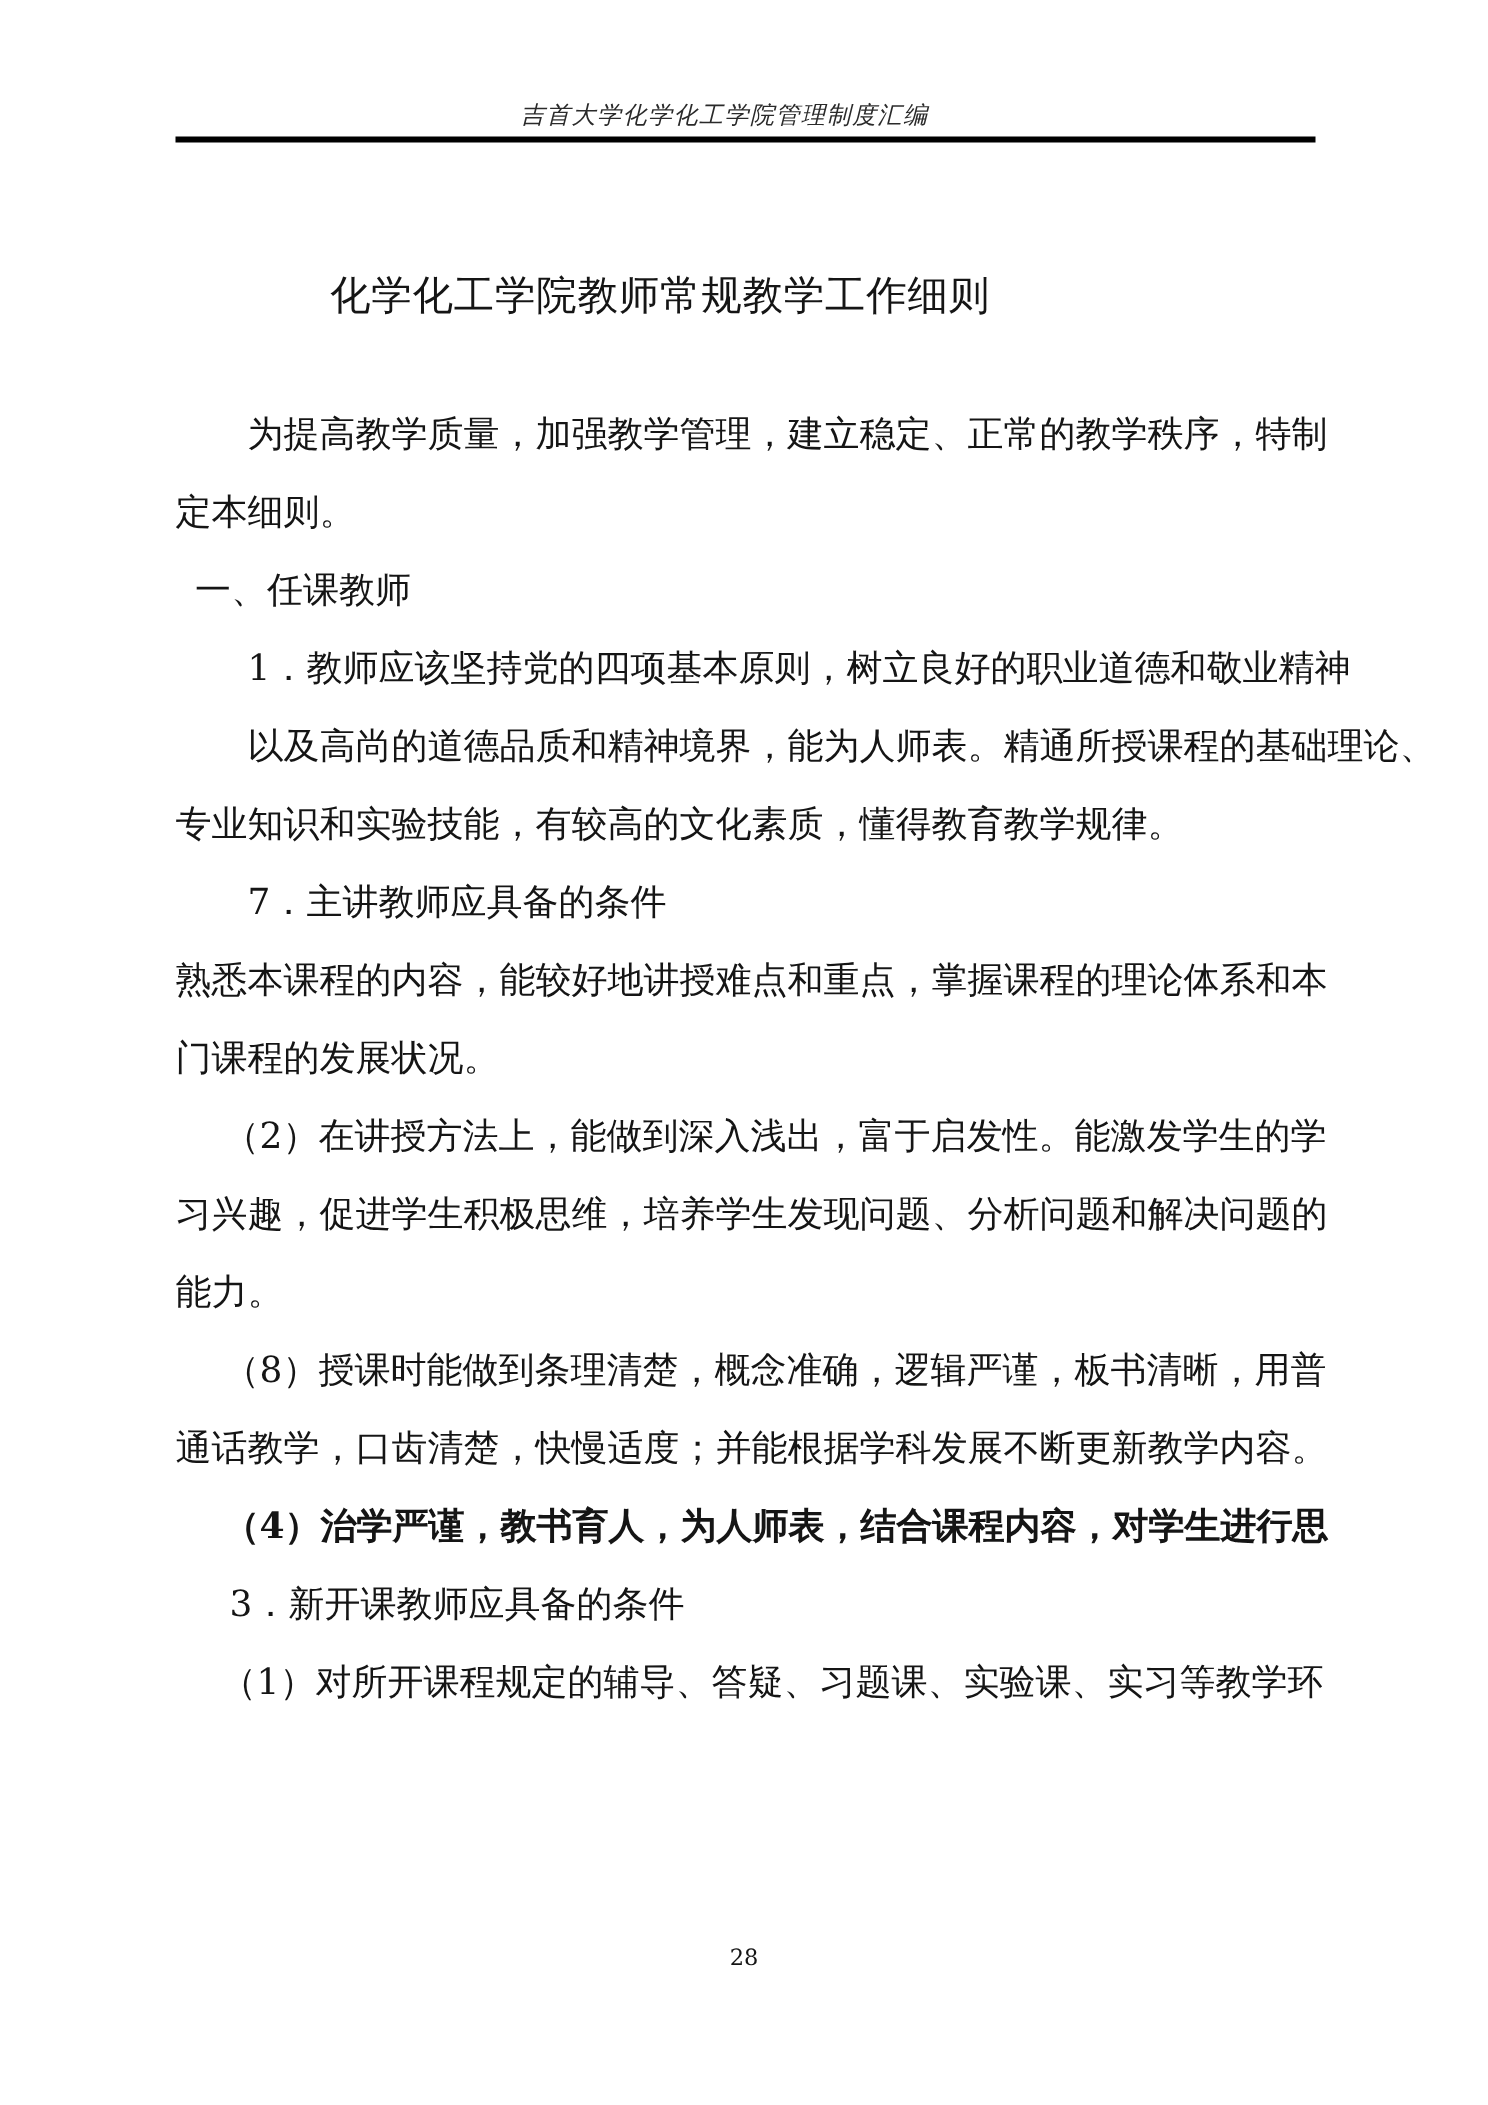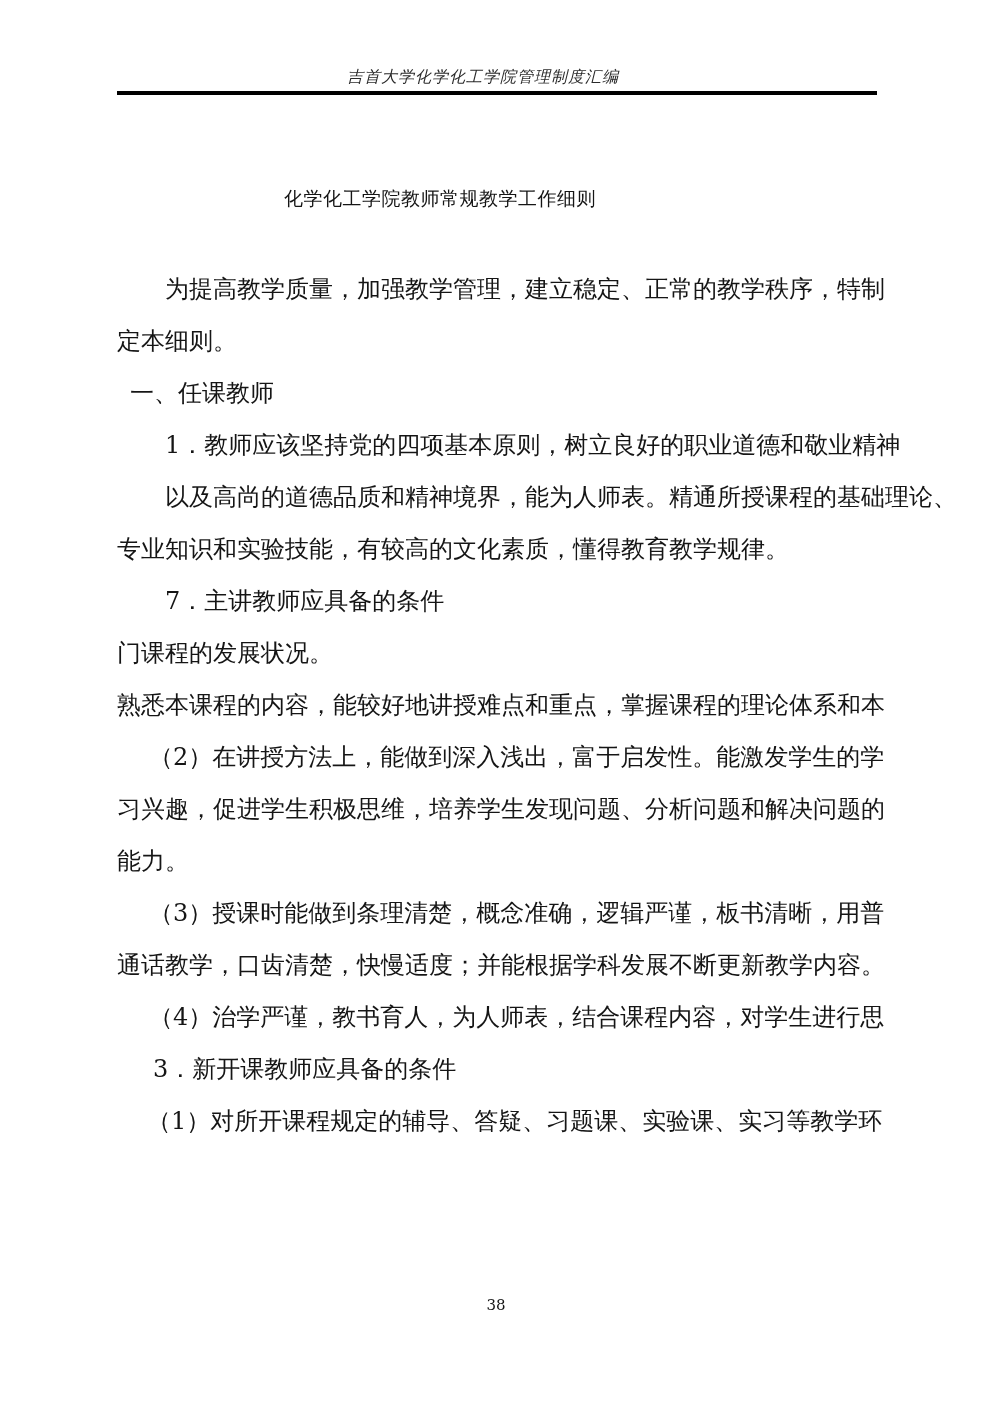--- a/index.html
+++ b/index.html
@@ -33,21 +33,21 @@
     width: 760px;
     height: 4px;
     background: #000000;
   }
   .doc-title {
     position: absolute;
     top: 181px;
     left: 0;
     width: 880px;
     text-align: center;
-    font-size: 19px;
+    font-size: 27px;
     line-height: 34px;
     letter-spacing: 0.5px;
     white-space: nowrap;
   }
   .body-text {
     position: absolute;
     top: 263px;
     left: 117px;
     width: 768px;
   }
@@ -80,27 +80,27 @@
   <div class="doc-title">化学化工学院教师常规教学工作细则</div>
 
   <div class="body-text">
       <div class="body-line" style="padding-left: 48px;">为提高教学质量，加强教学管理，建立稳定、正常的教学秩序，特制</div>
       <div class="body-line" style="padding-left: 0px;">定本细则。</div>
       <div class="body-line" style="padding-left: 13px;">一、任课教师</div>
       <div class="body-line" style="padding-left: 48px;">1．教师应该坚持党的四项基本原则，树立良好的职业道德和敬业精神</div>
       <div class="body-line" style="padding-left: 0px; margin-left: 48px;">以及高尚的道德品质和精神境界，能为人师表。精通所授课程的基础理论、</div>
       <div class="body-line" style="padding-left: 0px;">专业知识和实验技能，有较高的文化素质，懂得教育教学规律。</div>
       <div class="body-line" style="padding-left: 48px;">7．主讲教师应具备的条件</div>
+      <div class="body-line" style="padding-left: 0px;">熟悉本课程的内容，能较好地讲授难点和重点，掌握课程的理论体系和本</div>
       <div class="body-line" style="padding-left: 0px;">门课程的发展状况。</div>
-      <div class="body-line" style="padding-left: 0px;">熟悉本课程的内容，能较好地讲授难点和重点，掌握课程的理论体系和本</div>
       <div class="body-line" style="padding-left: 32px;">（2）在讲授方法上，能做到深入浅出，富于启发性。能激发学生的学</div>
       <div class="body-line" style="padding-left: 0px;">习兴趣，促进学生积极思维，培养学生发现问题、分析问题和解决问题的</div>
       <div class="body-line" style="padding-left: 0px;">能力。</div>
-      <div class="body-line" style="padding-left: 32px;">（3）授课时能做到条理清楚，概念准确，逻辑严谨，板书清晰，用普</div>
+      <div class="body-line" style="padding-left: 32px;">（8）授课时能做到条理清楚，概念准确，逻辑严谨，板书清晰，用普</div>
       <div class="body-line" style="padding-left: 0px;">通话教学，口齿清楚，快慢适度；并能根据学科发展不断更新教学内容。</div>
-      <div class="body-line" style="padding-left: 32px;">（4）治学严谨，教书育人，为人师表，结合课程内容，对学生进行思</div>
+      <div class="body-line" style="padding-left: 32px; font-weight: bold;">（4）治学严谨，教书育人，为人师表，结合课程内容，对学生进行思</div>
       <div class="body-line" style="padding-left: 36px;">3．新开课教师应具备的条件</div>
       <div class="body-line" style="padding-left: 30px;">（1）对所开课程规定的辅导、答疑、习题课、实验课、实习等教学环</div>
     </div>
 
-  <div class="page-number">38</div>
+  <div class="page-number">28</div>
 
 </div>
 
 </body></html>

